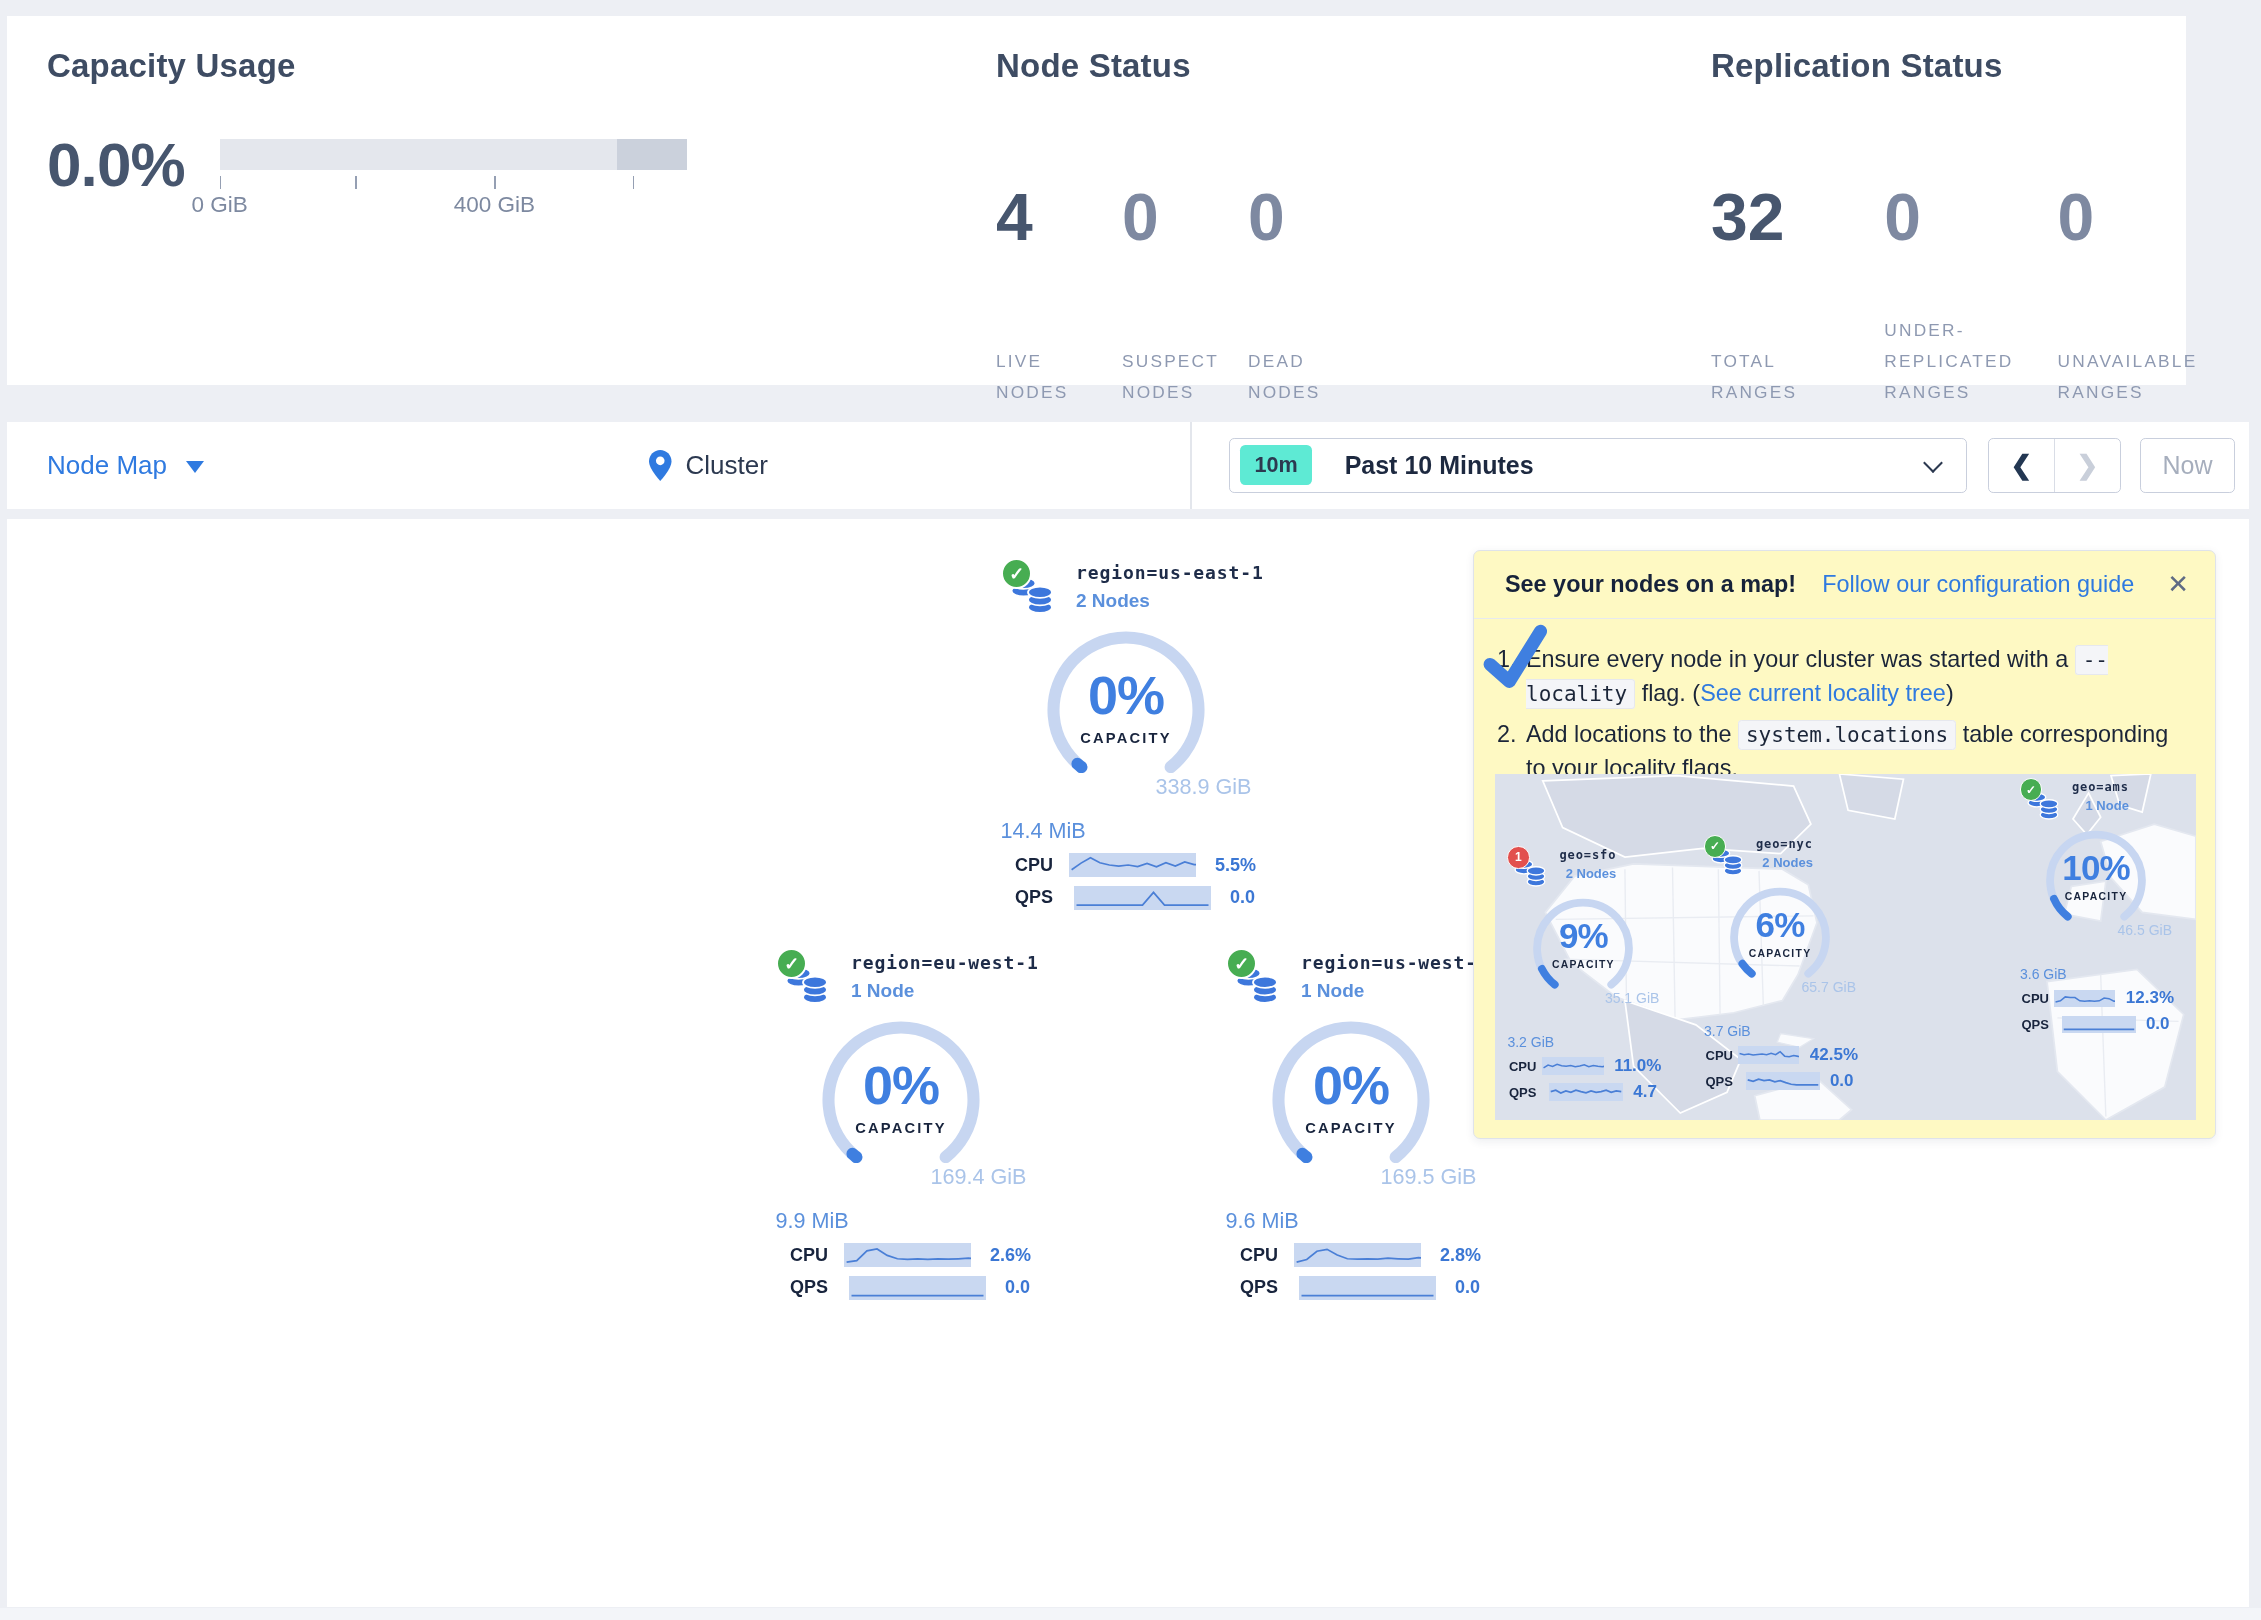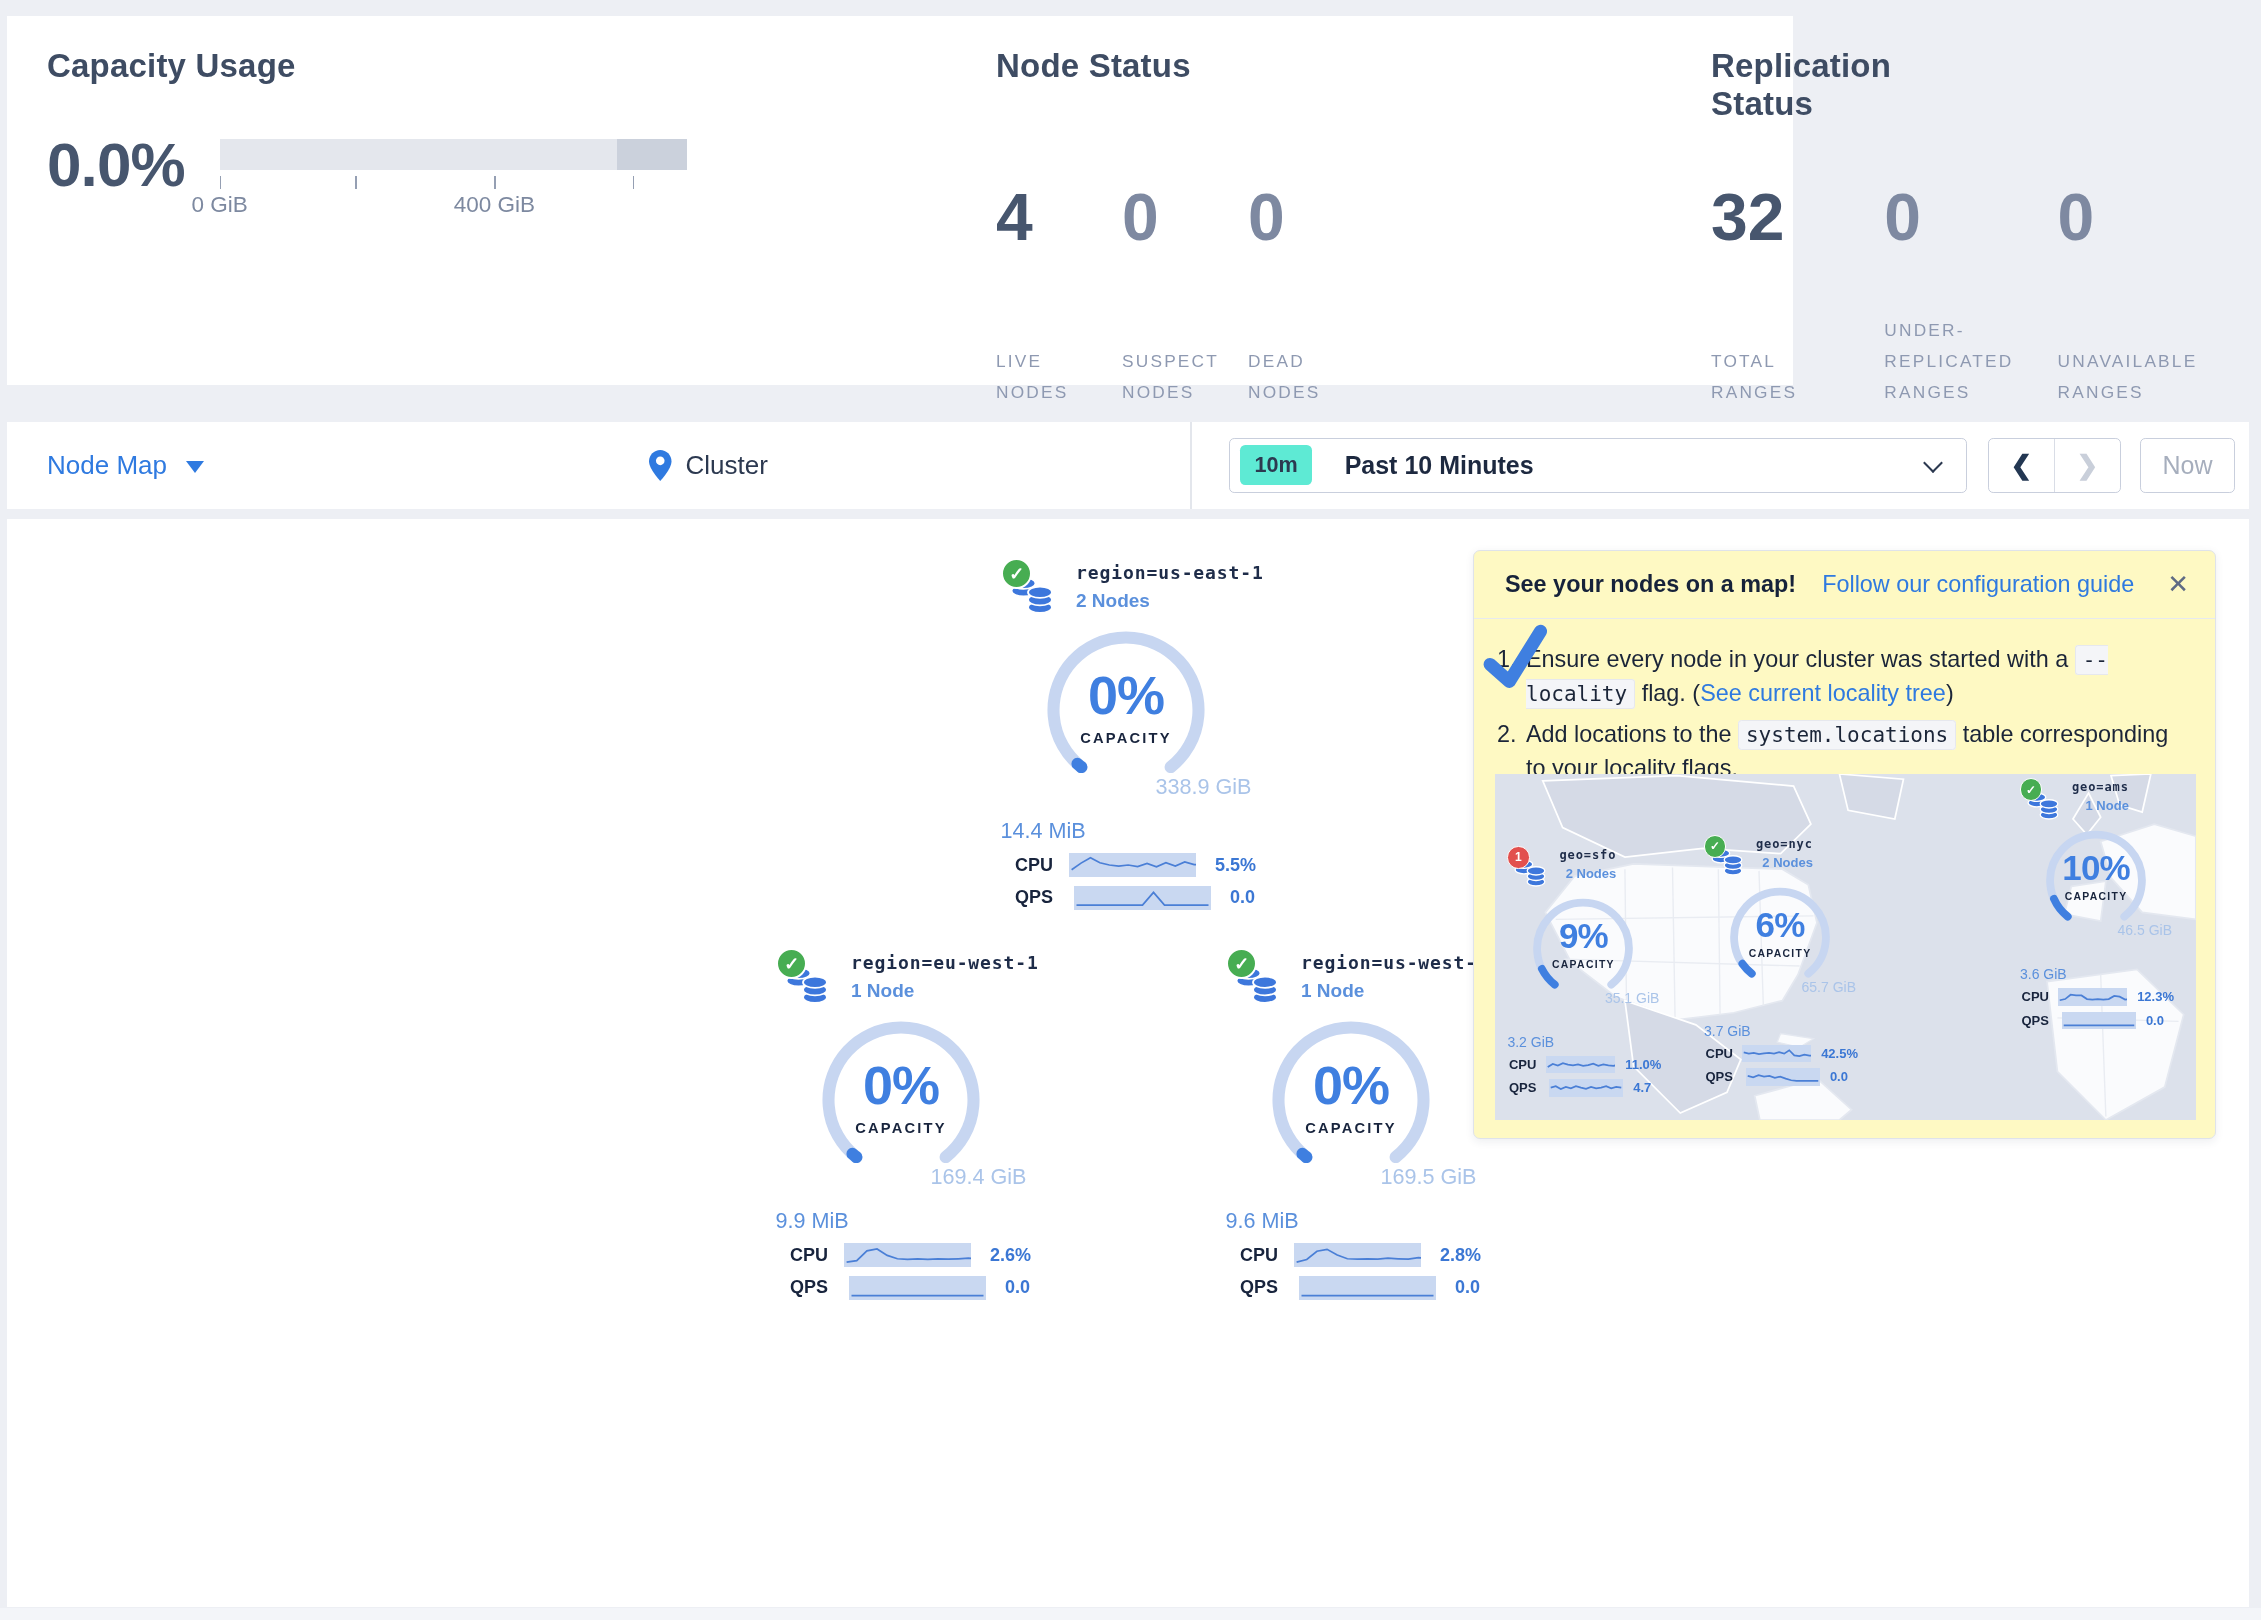--- a/index.html
+++ b/index.html
@@ -6,21 +6,21 @@
   html,body { width:2261px; height:1621px; }
   body {
     position:relative; overflow:hidden;
     background:#edeff4;
     font-family:"Liberation Sans", sans-serif;
     color:#3e4c63;
   }
   .panel { position:absolute; background:#ffffff; }
 
   
-  #summary { left:7px; top:15.6px; width:1786px; height:369px; }
+  #summary { left:7px; top:15.6px; width:2179px; height:369px; }
   .sec { position:absolute; top:31px; }
   .sec h2 { font-size:33px; font-weight:700; color:#3e4c63; letter-spacing:0.2px; }
   #sec-capacity { left:40px; width:918px; }
   .cap-row { position:absolute; top:87px; left:0; display:flex; align-items:flex-start; }
   .big-pct { font-size:62px; font-weight:700; color:#47566e; line-height:1; letter-spacing:-0.9px; }
   .bar-wrap { margin-left:35px; margin-top:5.2px; width:467px; position:relative; }
   .bar { height:31px; background:#e4e7ed; position:relative; overflow:hidden; }
   .bar-dark { position:absolute; right:0; top:0; height:100%; width:15%; background:#cbd1dc; }
   .ticks { position:relative; height:22.5px; }
   .ticks i { position:absolute; top:6px; width:1.7px; height:13px; background:#959fb3; }
@@ -110,21 +110,21 @@
   .mini-titles .ntitle { font-size:12px; }
   .mini-titles .ncount { font-size:13px; margin-top:4.3px; }
   .mini-gauge { position:relative; width:130px; height:97px; margin:0 auto; }
   .mini-gauge .gpct { top:22.5px; font-size:35px; }
   .mini-gauge .gcap { top:66px; font-size:10.4px; letter-spacing:1.3px; }
   .mini-vals { width:152px; margin:0 auto; display:flex; justify-content:space-between; }
   .mini-vals .used { font-size:14px; }
   .mini-vals .usable { font-size:14px; }
   .mini-mrow { display:flex; align-items:center; margin-top:6px; padding-left:3.5px; }
   .mini-mrow .mlabel { width:40px; font-size:13px; }
-  .mini-mrow .mval { margin-left:10.4px; font-size:13px; }
+  .mini-mrow .mval { margin-left:10.4px; font-size:17px; }
 
   #footer-strip { position:absolute; left:0; bottom:0; width:2261px; height:13px; background:#f3f5f9; }
   .hidden-defs { position:absolute; width:0; height:0; overflow:hidden; }
 </style>
 </head>
 <body>
 
 <svg class="hidden-defs" aria-hidden="true">
   <defs>
     <g id="db-stack">

